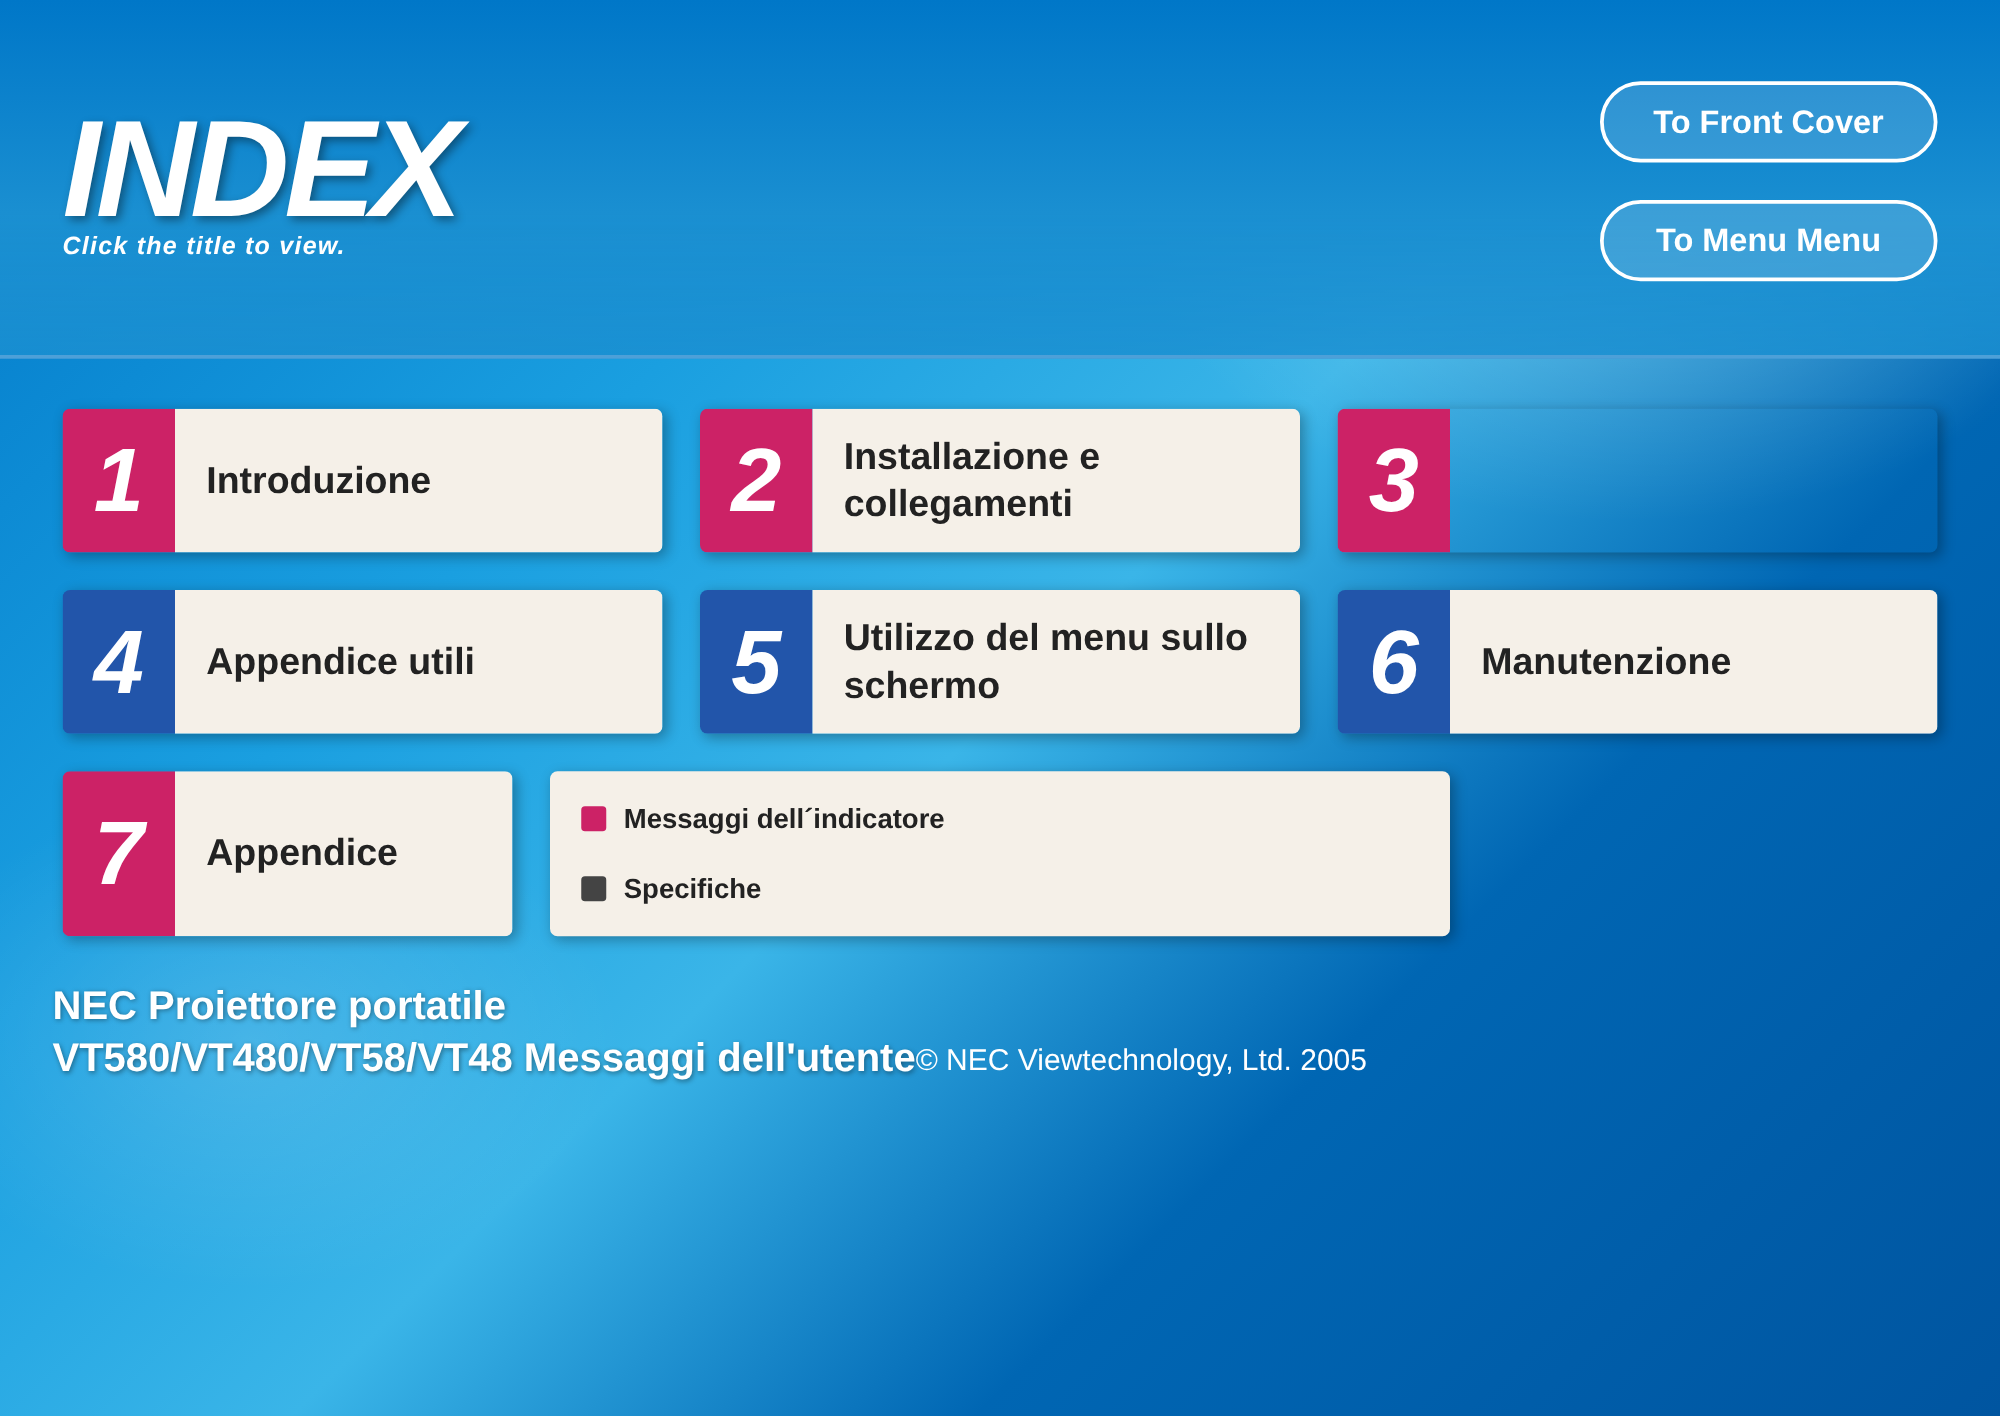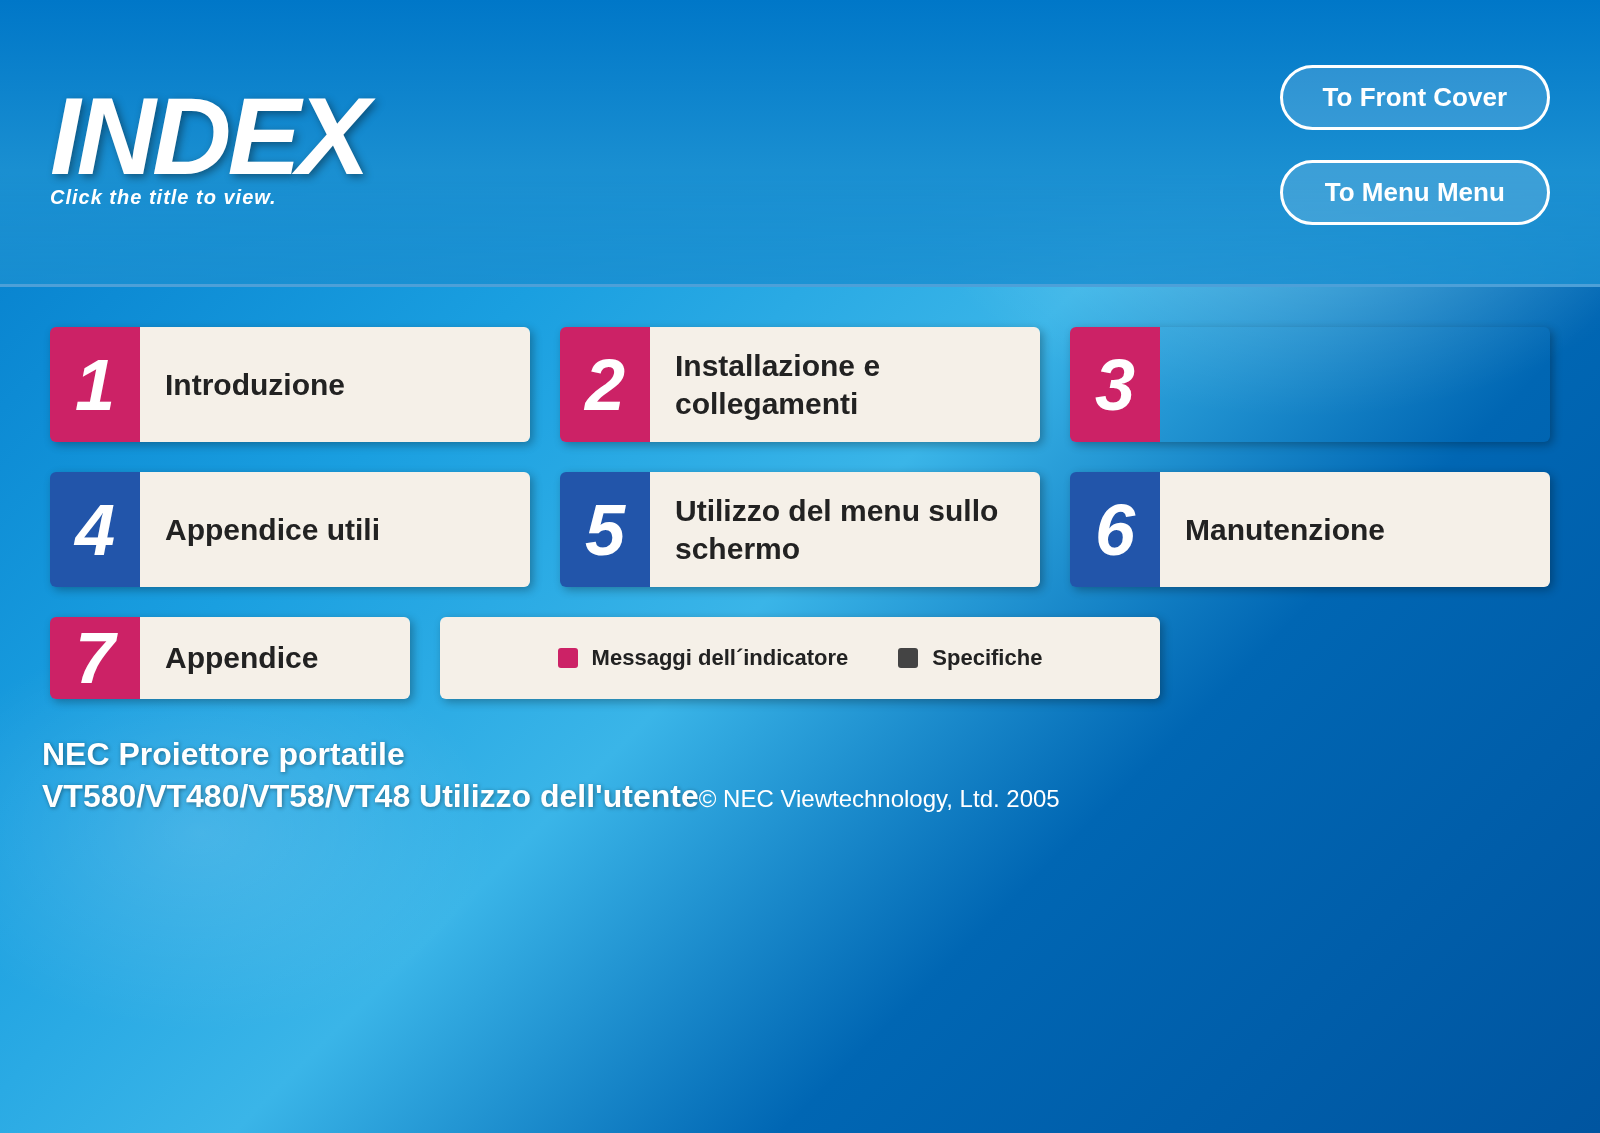--- a/index.html
+++ b/index.html
@@ -161,21 +161,21 @@
     }
 
     
     .sub-items-panel {
       background: #f5f0e8;
       border-radius: 6px;
       overflow: hidden;
       box-shadow: 3px 3px 10px rgba(0,0,0,0.3);
       flex: 1;
       display: flex;
-      flex-direction: row;
+      flex-direction: column;
       justify-content: center;
       padding: 10px 0;
     }
 
     .sub-item {
       display: flex;
       align-items: center;
       padding: 15px 25px;
       cursor: pointer;
       gap: 14px;
@@ -301,16 +301,16 @@
 
     <div style="flex: 1;"></div>
 
   </div>
 
 </div>
 
 <div class="footer">
   <div>
     <div class="footer-title">NEC Proiettore portatile</div>
-    <div class="footer-title">VT580/VT480/VT58/VT48  Utilizzo dell'utente</div>
+    <div class="footer-title">VT580/VT480/VT58/VT48  Messaggi dell'utente</div>
   </div>
   <div class="footer-copyright">© NEC Viewtechnology, Ltd. 2005</div>
 </div>
 
 </body></html>

